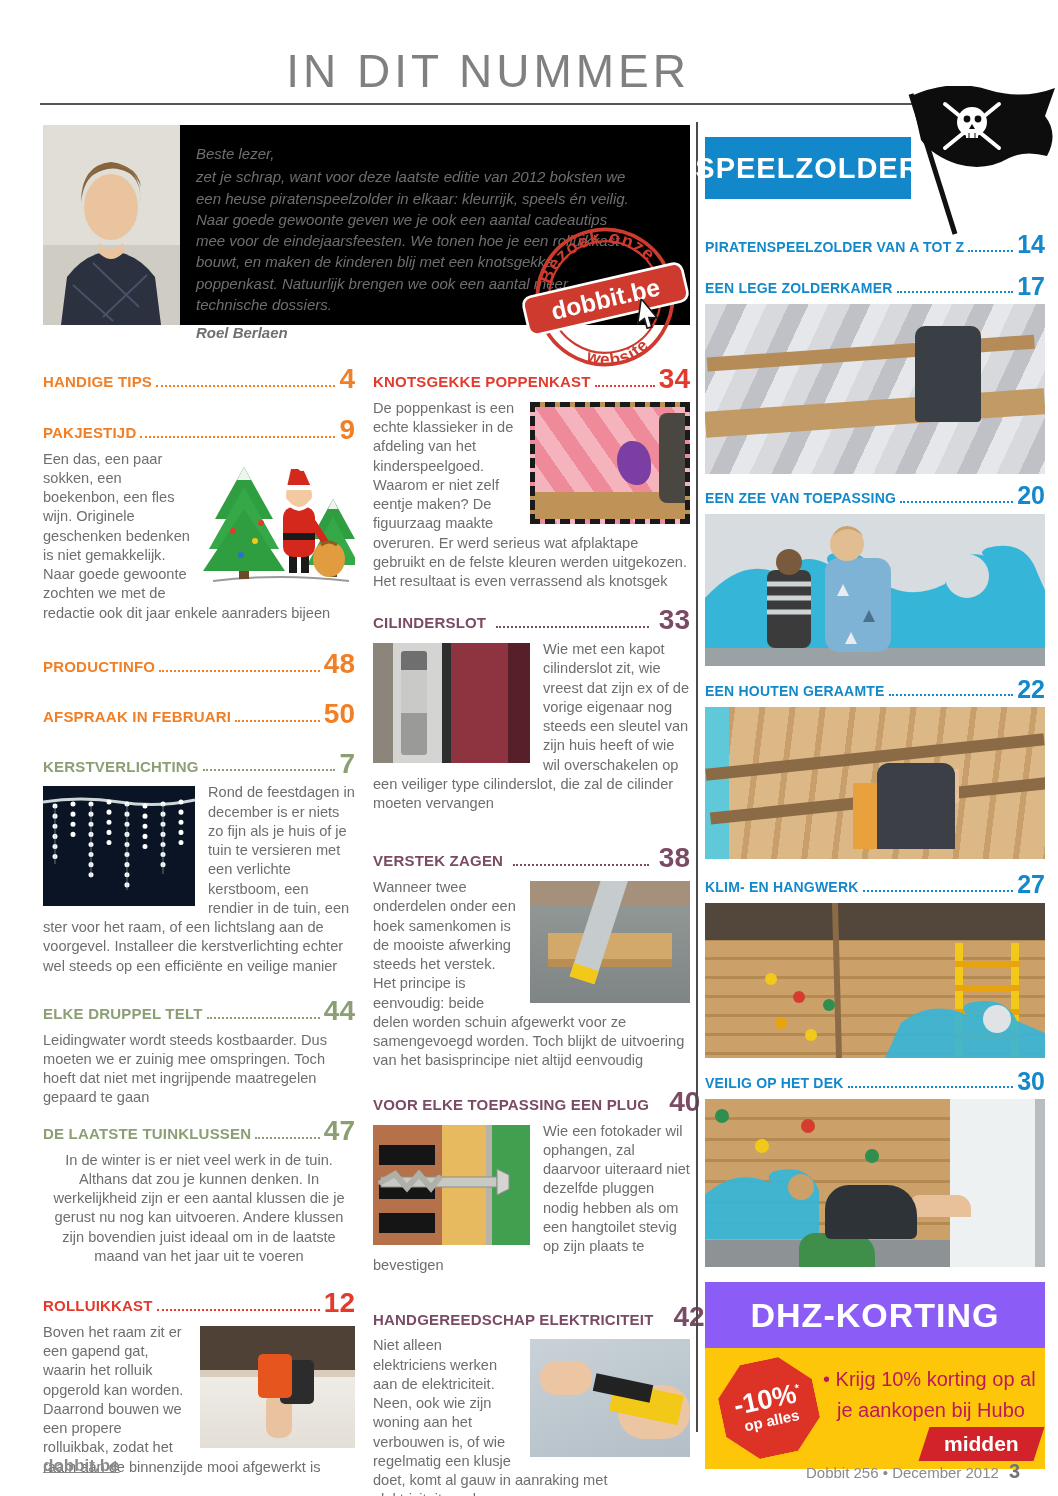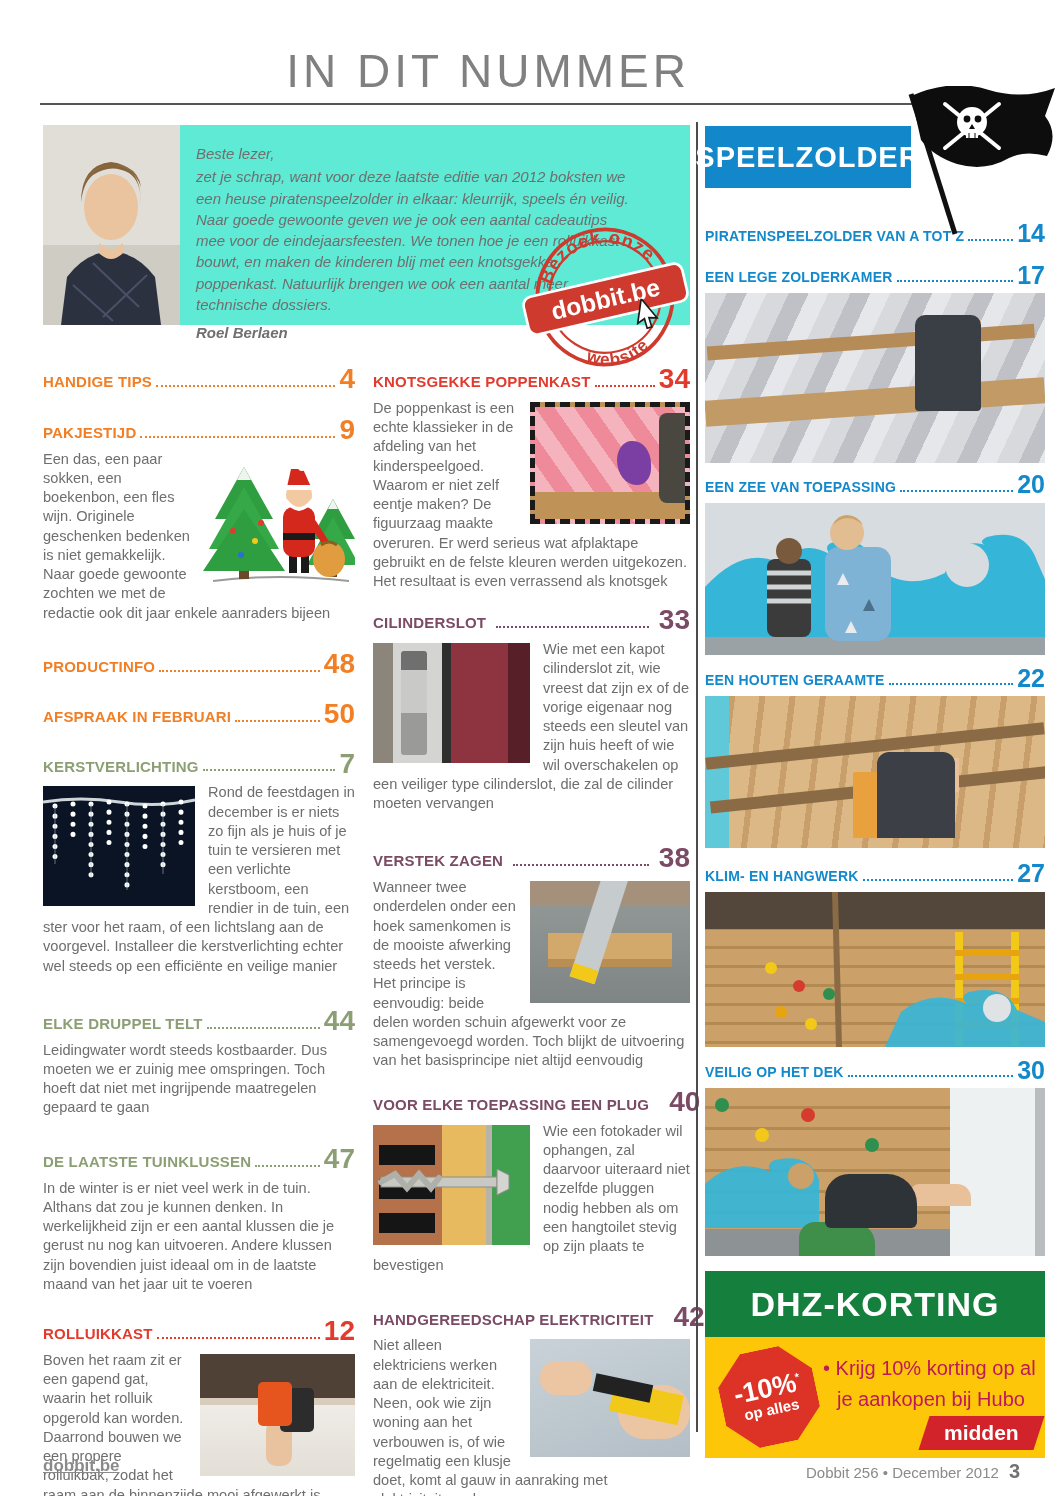--- a/index.html
+++ b/index.html
@@ -6,21 +6,21 @@
   body{width:1058px;height:1496px;position:relative;overflow:hidden;
        font-family:"Liberation Sans", sans-serif;-webkit-font-smoothing:antialiased;}
 
   
   .page-title{position:absolute;left:40px;top:44px;width:650px;text-align:right;
     font-size:46px;letter-spacing:4px;color:#808080;font-weight:400;}
   .title-rule{position:absolute;left:40px;top:103px;width:980px;height:2px;background:#565656;}
 
   
   .portrait{position:absolute;left:43px;top:125px;width:137px;height:200px;overflow:hidden;background:#dcd9d2;}
-  .intro-box{position:absolute;left:180px;top:125px;width:510px;height:200px;background:#5eead4;}
+  .intro-box{position:absolute;left:180px;top:125px;width:510px;height:200px;background:#000000;}
   .intro-text{position:absolute;left:16px;top:18px;width:440px;color:#6f6f6f;
      font-style:italic;font-size:15px;line-height:1.42;}
   .intro-text .greet{margin:0 0 2px 0;}
   .intro-text .body{margin:0;}
   .intro-text .author{margin:7px 0 0 0;font-weight:bold;}
   .stamp{position:absolute;left:530px;top:222px;width:150px;height:150px;transform:rotate(-13deg);}
   .stamp svg{overflow:visible;}
   .arc{font-size:17px;font-weight:bold;fill:#cf3a2e;letter-spacing:1px;font-family:"Liberation Sans",sans-serif;}
   .arc-b{font-size:16px;}
   .stamp-center{font-size:23px;font-weight:bold;fill:#ffffff;font-family:"Liberation Sans",sans-serif;}
@@ -104,28 +104,28 @@
       linear-gradient(90deg,rgba(0,0,0,0) 0 72%, #eef1f2 72% 97%, #b9bdbf 97%),
       linear-gradient(180deg,rgba(0,0,0,0) 0 84%, #8d9294 84%),
       repeating-linear-gradient(180deg,#cba169 0 18px,#b28a52 18px 21px);}
   .ph-deck::before{content:"";position:absolute;left:10px;top:10px;width:14px;height:14px;border-radius:50%;background:#2f8f4e;
       box-shadow:40px 30px 0 #f2c918, 86px 10px 0 #d63b2f, 150px 40px 0 #2f8f4e;}
   .ph-deck::after{content:"";position:absolute;left:120px;top:86px;width:92px;height:54px;background:#2e3338;border-radius:24px 30px 6px 6px;
       box-shadow:-34px 40px 0 -8px #3f8f4a, 70px -6px 0 -16px #e8c09a;}
   .wave{position:absolute;fill:#35b5d8;}
 
   
-  .side-header{position:relative;margin-top:6px;width:206px;height:62px;background:#1287c9;
+  .side-header{position:relative;margin-top:17px;width:206px;height:62px;background:#1287c9;
       display:flex;align-items:center;justify-content:center;}
   .side-header .hx{color:#fff;font-weight:bold;font-size:29px;letter-spacing:1px;}
   .flag{position:absolute;left:192px;top:-34px;width:166px;height:150px;pointer-events:none;}
   .side-entry{margin-top:14px;}
 
   .ad{margin-top:15px;width:340px;}
-  .ad-head{height:66px;background:#15803d;display:flex;align-items:center;justify-content:center;}
+  .ad-head{height:66px;background:#8b5cf6;display:flex;align-items:center;justify-content:center;}
   .ad-head .hx{color:#fff;font-weight:bold;font-size:34px;letter-spacing:1px;}
   .ad-body{position:relative;height:121px;background:#fdc608;}
   .ad-badge{position:absolute;left:16px;top:12px;width:96px;height:96px;background:#dd3226;transform:rotate(-12deg);
       clip-path:polygon(30% 0,70% 0,100% 30%,100% 70%,70% 100%,30% 100%,0 70%,0 30%);
       display:flex;flex-direction:column;align-items:center;justify-content:center;color:#fff;font-weight:bold;}
   .ad-badge .p{font-size:27px;line-height:1;}
   .ad-badge .p sup{font-size:11px;}
   .ad-badge .s{font-size:15px;line-height:1.1;}
   .ad-lines{position:absolute;left:118px;top:16px;width:216px;color:#be185d;font-size:20px;line-height:1.55;}
   .ad-lines .l2{padding-left:14px;}
@@ -281,30 +281,30 @@
                 <line x1="48" y1="18" x2="48" y2="92"></line>
               <line x1="84" y1="18" x2="84" y2="104"></line>
                 <line x1="120" y1="18" x2="120" y2="88"></line>
             </g>
           </svg>
         </div>
         <span>Rond de feestdagen in december is er niets zo fijn als je huis of je tuin te versieren met een verlichte kerstboom, een rendier in de tuin, een ster voor het raam, of een lichtslang aan de voorgevel. Installeer die kerstverlichting echter wel steeds op een efficiënte en veilige manier</span>
       </div>
     </div>
 
-    <div style="margin-top:34px;">
+    <div style="margin-top:24px;">
       <div class="toc-head c-green">
         <span class="t">ELKE DRUPPEL TELT</span>
           <span class="dots"></span>
           <span class="n">44</span>
       </div>
       <div class="toc-body"><span>Leidingwater wordt steeds kostbaarder. Dus moeten we er zuinig mee omspringen. Toch hoeft dat niet met ingrijpende maatregelen gepaard te gaan</span></div>
     </div>
 
-    <div style="margin-top:30px;">
+    <div style="margin-top:12px;text-align:center;">
       <div class="toc-head c-green">
         <span class="t">DE LAATSTE TUINKLUSSEN</span>
           <span class="dots"></span>
           <span class="n">47</span>
       </div>
       <div class="toc-body"><span>In de winter is er niet veel werk in de tuin. Althans dat zou je kunnen denken. In werkelijkheid zijn er een aantal klussen die je gerust nu nog kan uitvoeren. Andere klussen zijn bovendien juist ideaal om in de laatste maand van het jaar uit te voeren</span></div>
     </div>
 
     <div style="margin-top:26px;">
       <div class="toc-head c-red">

